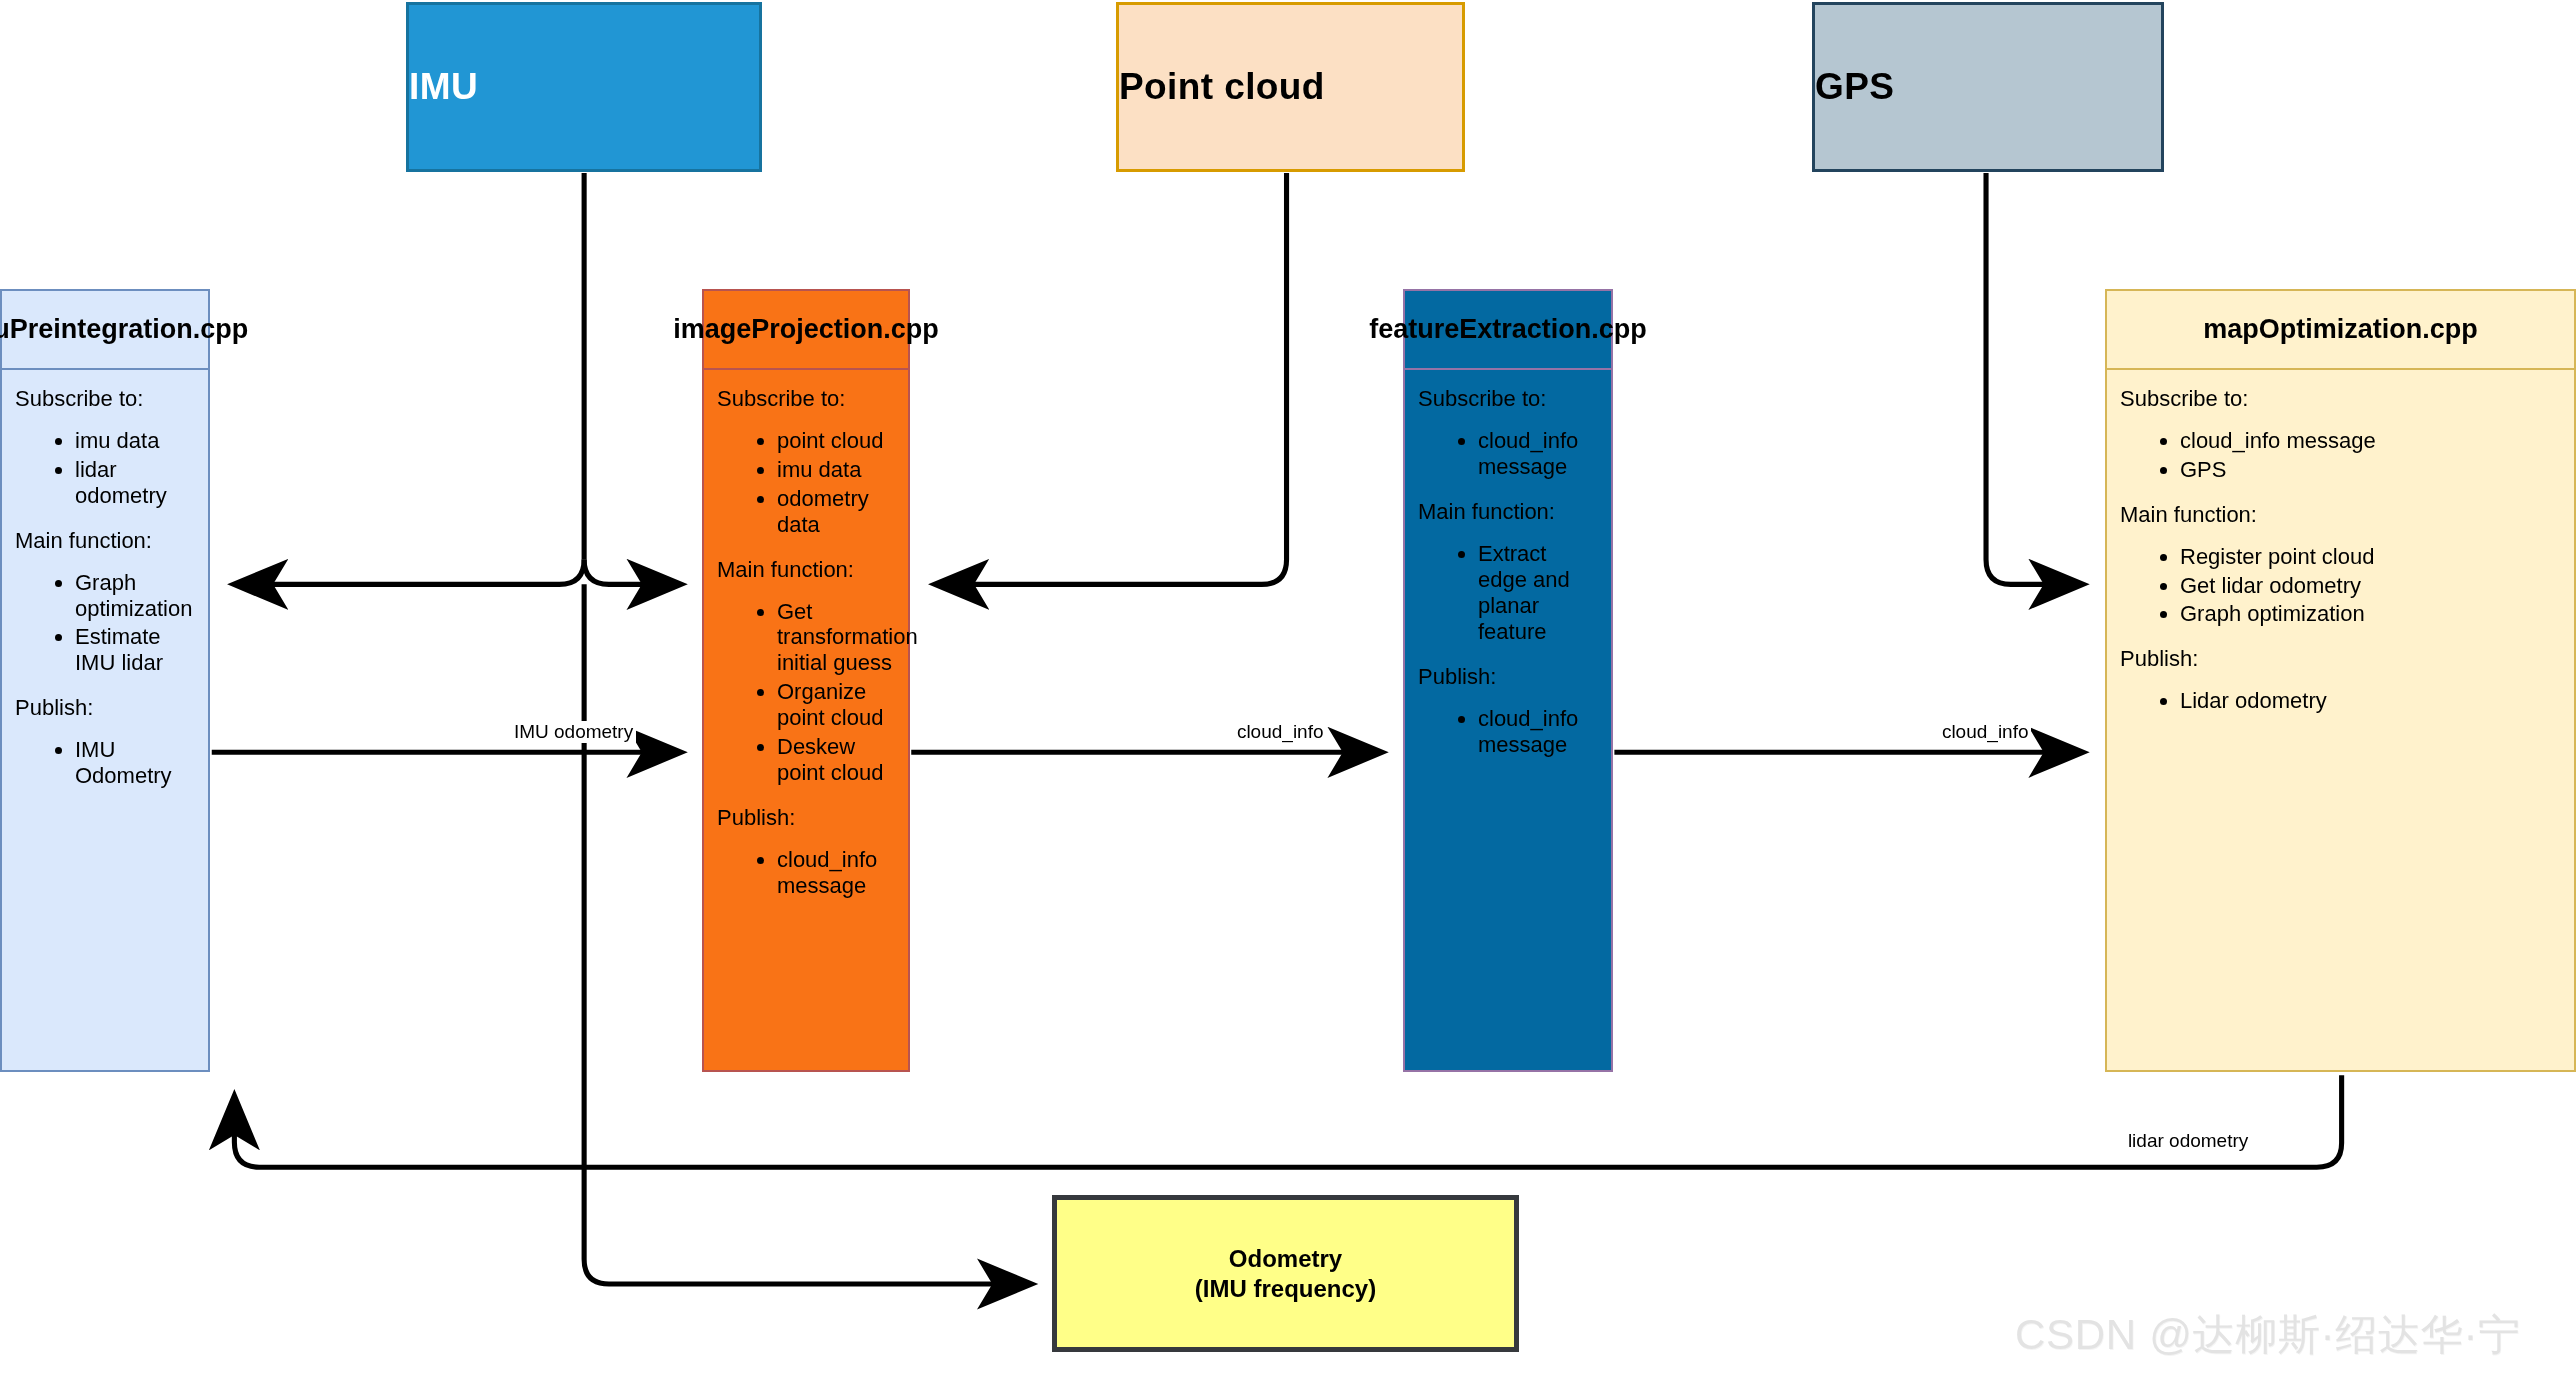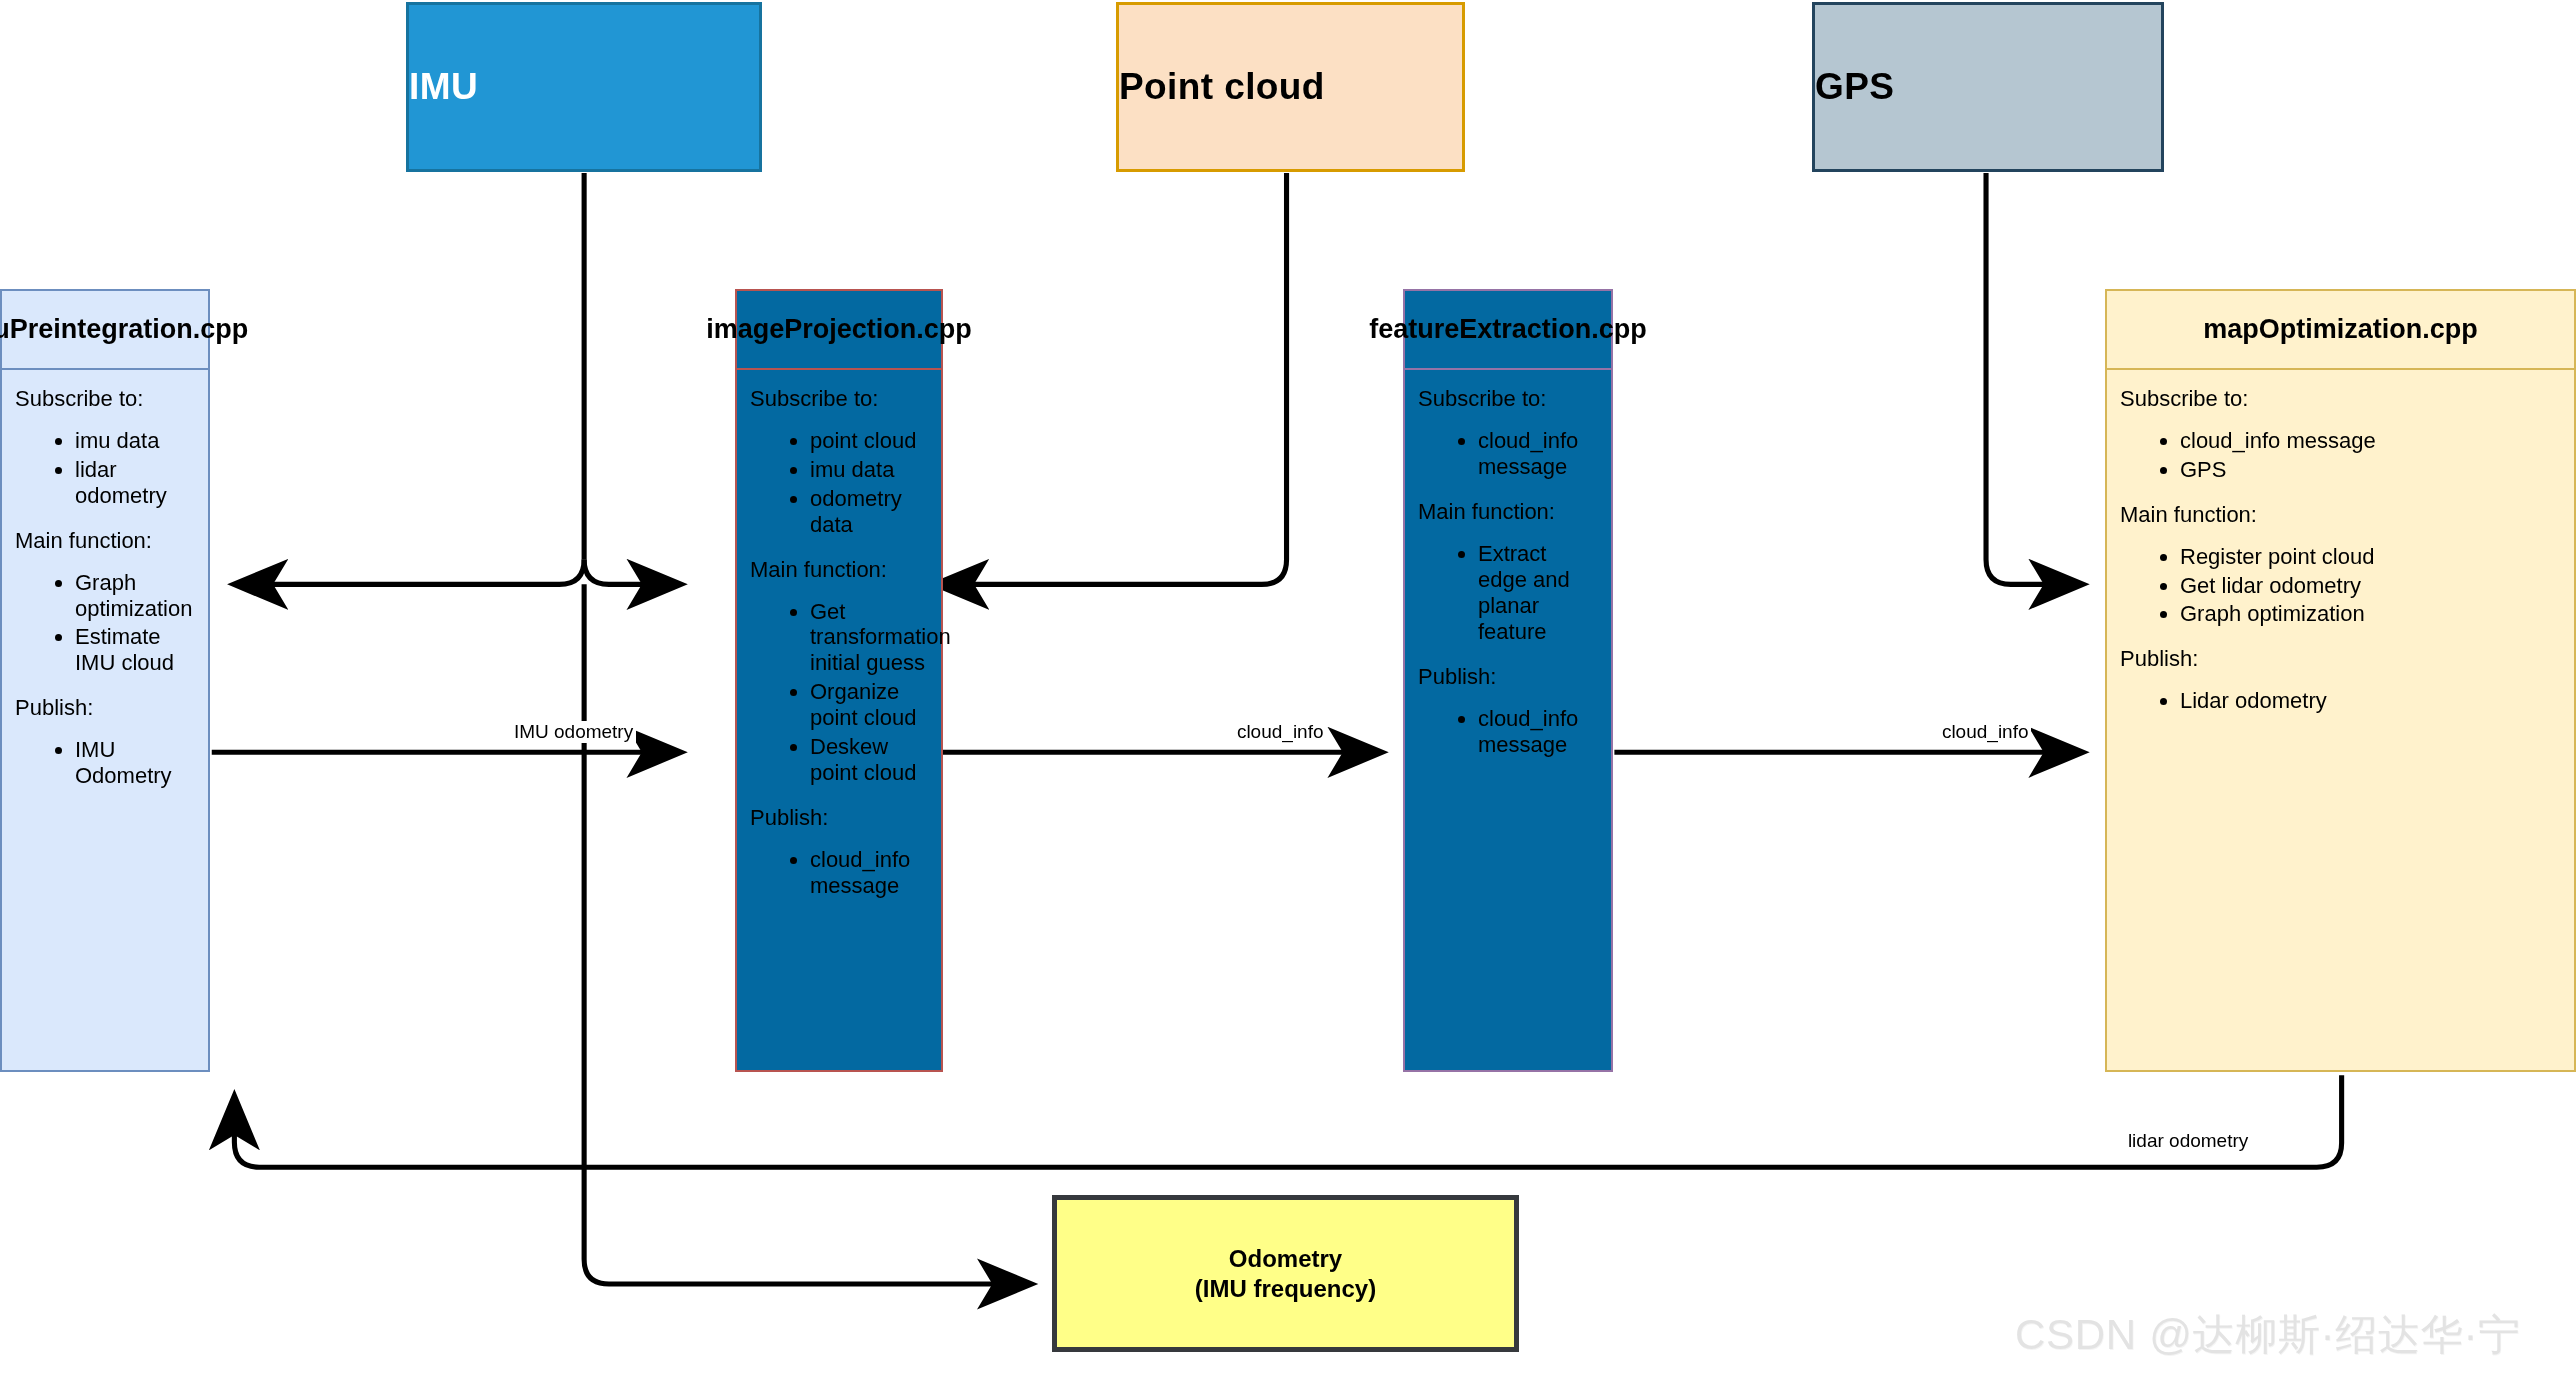--- a/index.html
+++ b/index.html
@@ -36,21 +36,21 @@
   }
   .node .body p{margin:0 0 16px 0;}
   .node .body ul{margin:0 0 19px 0;padding-left:60px;list-style:disc;}
   .node .body li{margin:0 0 2.9px 0;}
 
   #node-imupre{left:0px;top:289px;width:210px;height:783px;
     border:2.9px solid #6c8ebf;background:#dae8fc;}
   #node-imupre .title{border-bottom:2.9px solid #6c8ebf;}
 
   #node-imgproj{left:702px;top:289px;width:208px;height:783px;
-    border:2.9px solid #b85450;background:#0369a1;margin-left:33px;}
+    border:2.9px solid #b85450;background:#f97316;}
   #node-imgproj .title{border-bottom:2.9px solid #b85450;}
 
   #node-featext{left:1403px;top:289px;width:210px;height:783px;
     border:2.9px solid #9673a6;background:#0369a1;}
   #node-featext .title{border-bottom:2.9px solid #9673a6;}
 
   #node-mapopt{left:2105px;top:289px;width:210px;height:783px;
     border:2.9px solid #d6b656;background:#fff2cc;}
   #node-mapopt .title{border-bottom:2.9px solid #d6b656;}
   #node-mapopt{width:471px;}
@@ -146,21 +146,21 @@
     <div class="title">imuPreintegration.cpp</div>
     <div class="body">
       <p>Subscribe to:</p>
       <ul>
         <li>imu data</li>
         <li>lidar odometry</li>
       </ul>
       <p>Main function:</p>
       <ul>
         <li>Graph optimization</li>
-        <li>Estimate IMU cloud</li>
+        <li>Estimate IMU lidar</li>
       </ul>
       <p>Publish:</p>
       <ul>
         <li>IMU Odometry</li>
       </ul>
     </div>
   </div>
 
   <div class="node" id="node-imgproj">
     <div class="title">imageProjection.cpp</div>

